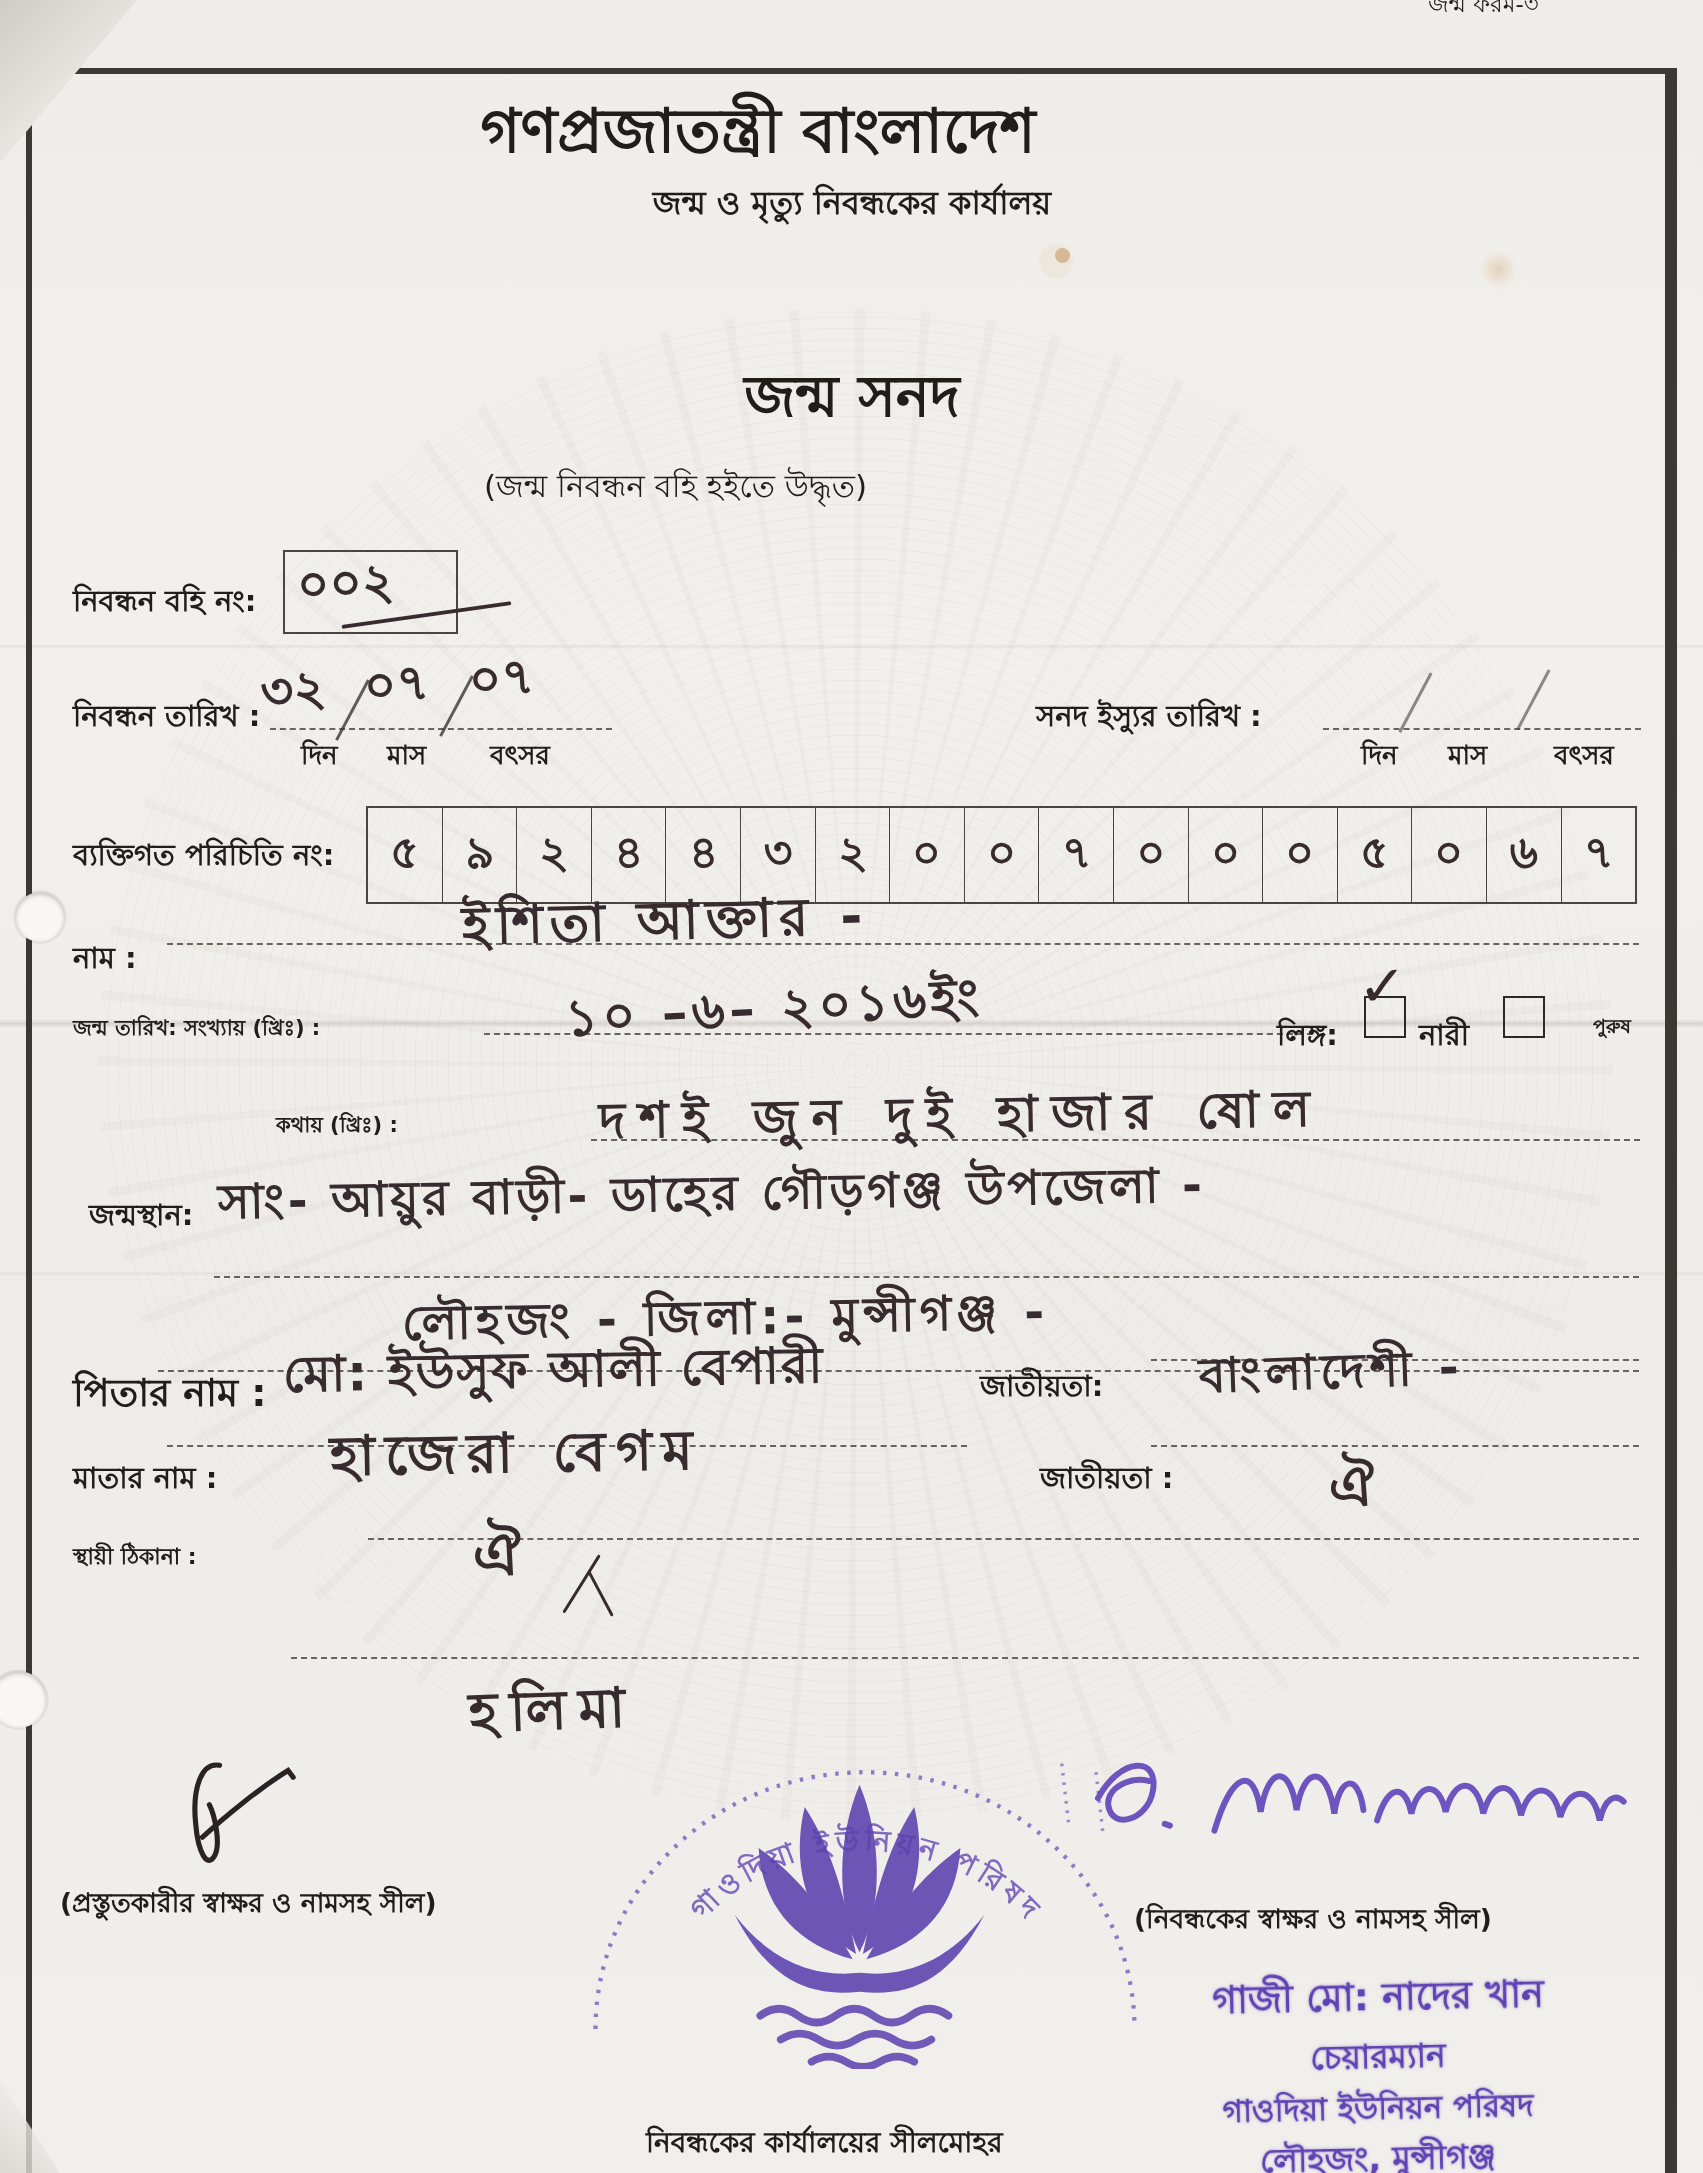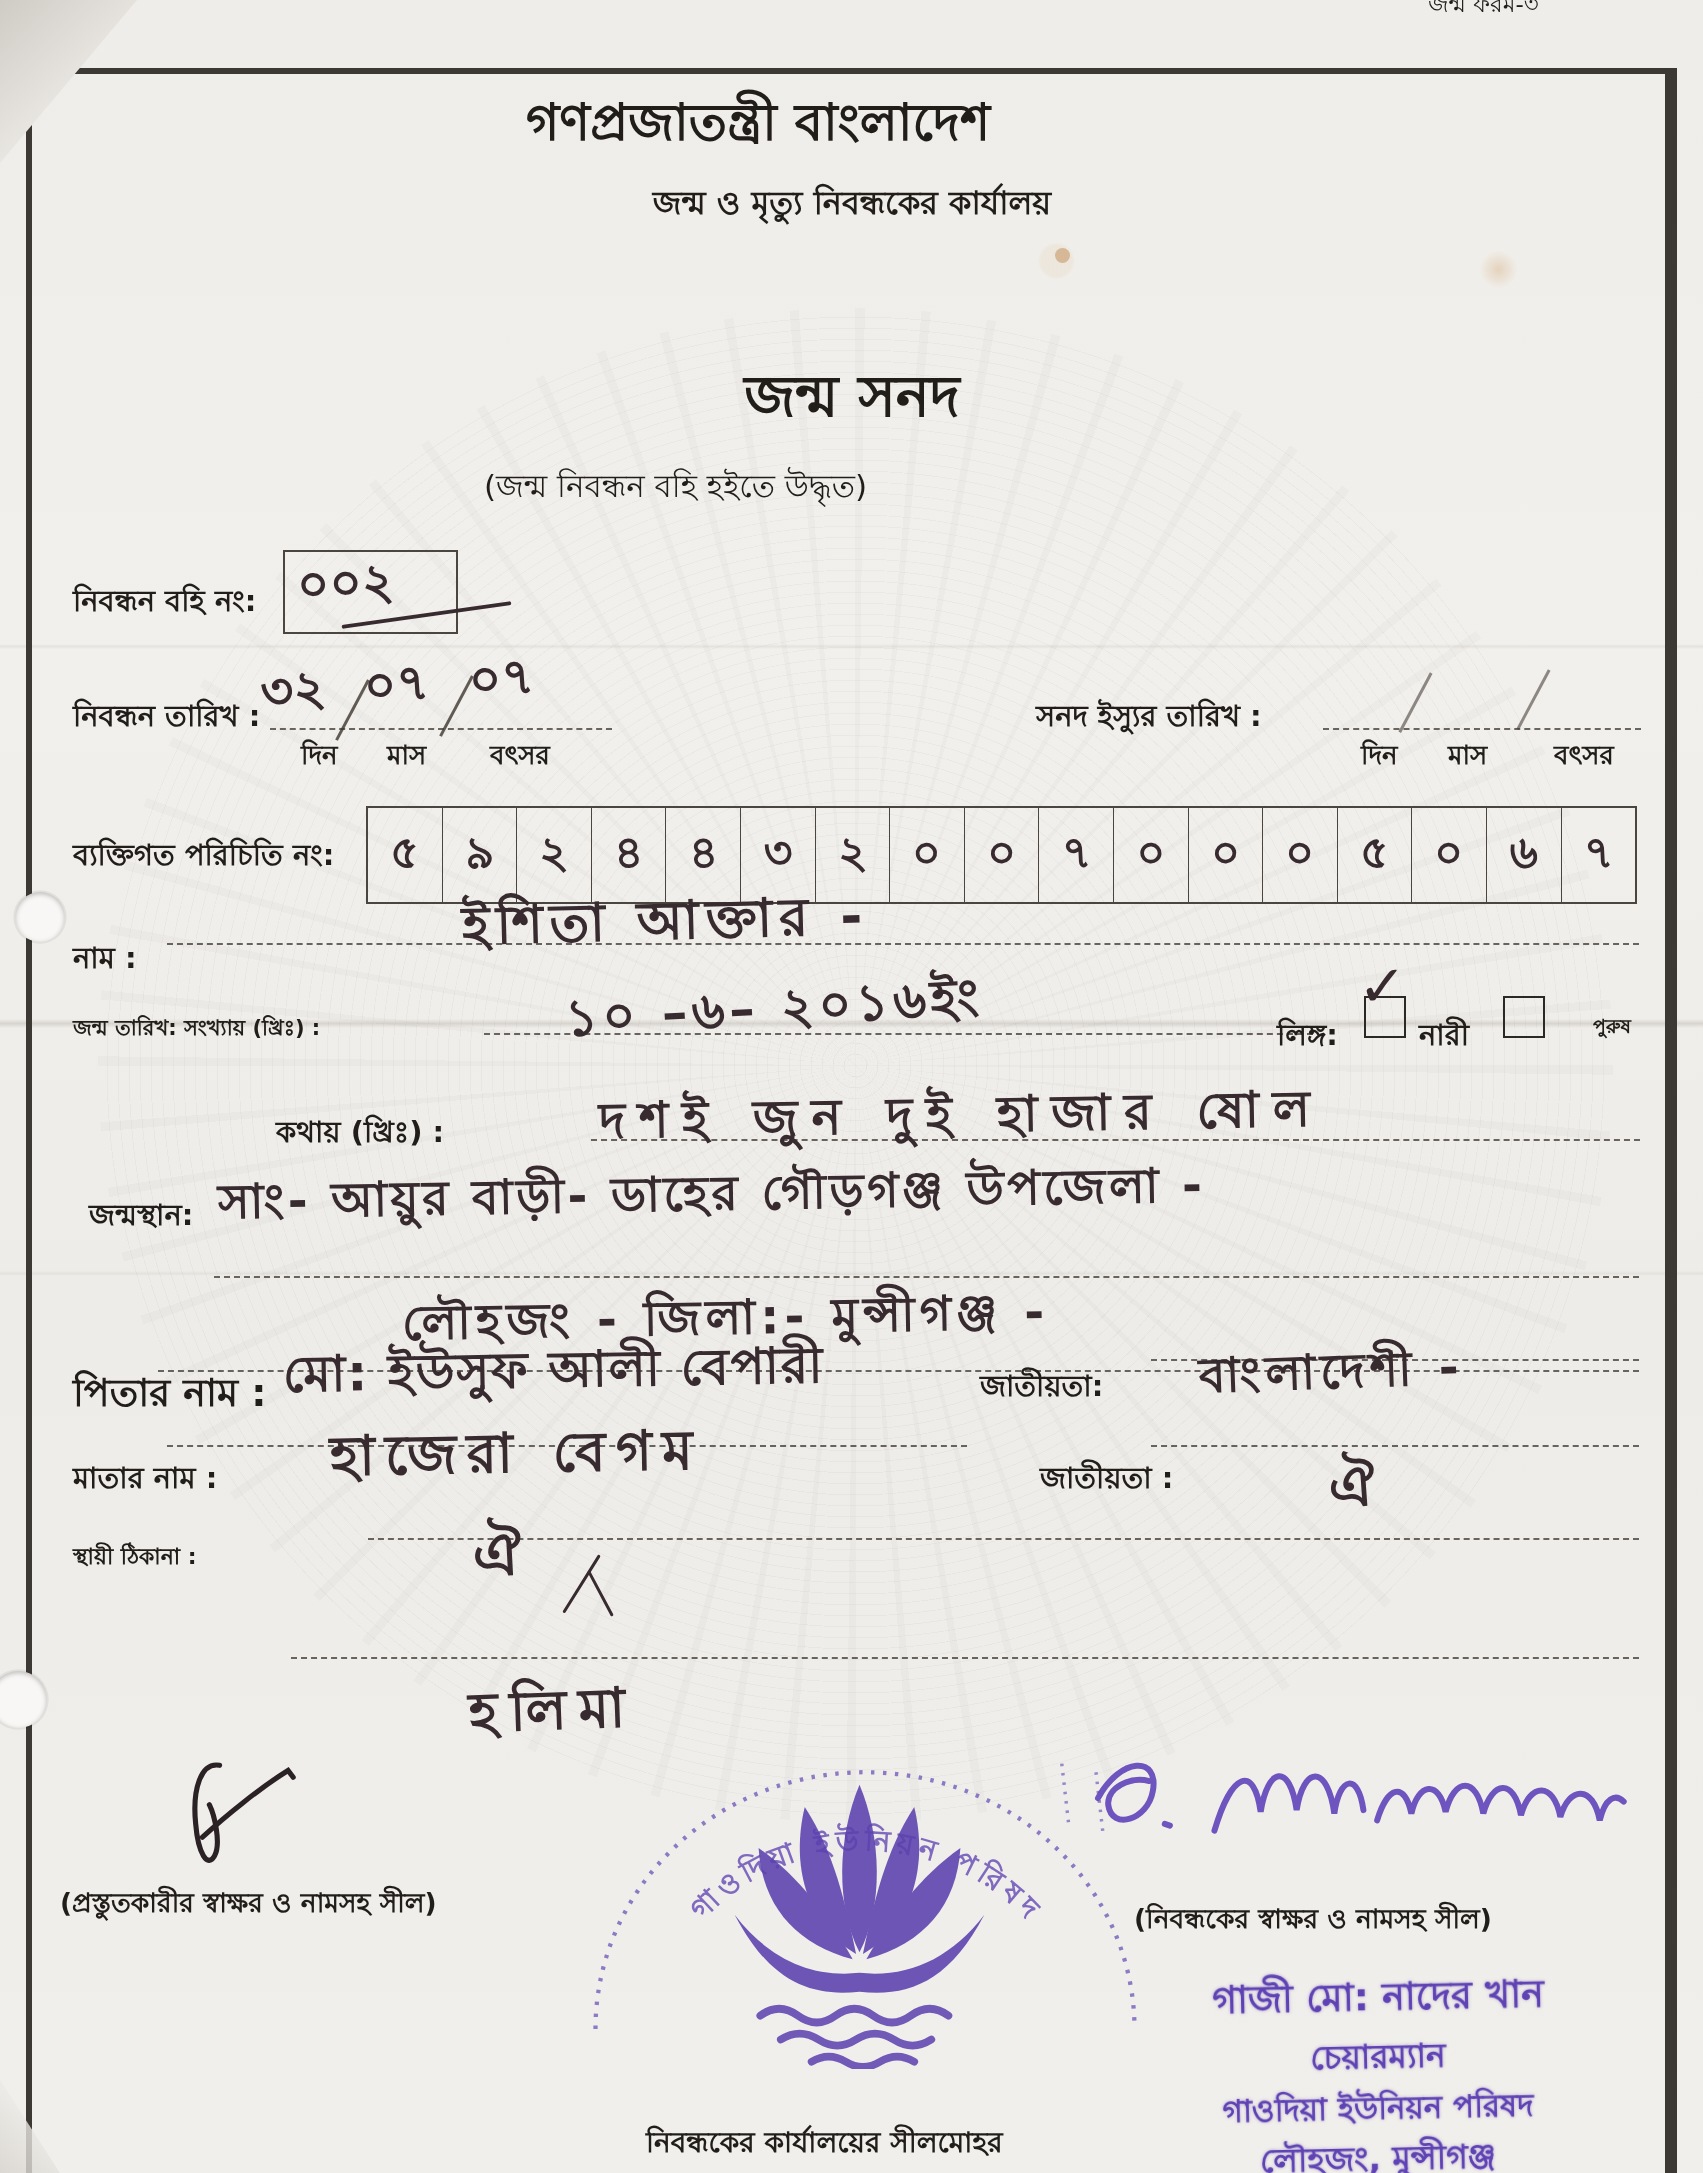--- a/index.html
+++ b/index.html
@@ -51,21 +51,21 @@
 
   <span class="abs lbl" style="left:1428px;top:-13.7px;font-size:23px;">জন্ম ফরম-৩</span>
 
   <div class="abs foldTL" style="left:0;top:0;width:137px;height:163px;"></div>
 
   <div class="abs foldBL" style="left:0;top:2080px;width:60px;height:93px;"></div>
 
   <div class="abs hole" style="left:15.4px;top:892px;width:50px;height:50px;"></div>
   <div class="abs hole" style="left:-10.3px;top:1671px;width:57px;height:57px;"></div>
 
-  <div class="abs lbl" style="left:0;top:84px;width:1516px;text-align:center;font-size:51px;font-weight:700;">গণপ্রজাতন্ত্রী বাংলাদেশ</div>
+  <div class="abs lbl" style="left:0;top:84px;width:1516px;text-align:center;font-size:61px;font-weight:700;">গণপ্রজাতন্ত্রী বাংলাদেশ</div>
   <div class="abs lbl" style="left:0;top:178px;width:1704px;text-align:center;font-size:32px;font-weight:600;">জন্ম ও মৃত্যু নিবন্ধকের কার্যালয়</div>
 
   <div class="abs lbl" style="left:0;top:353px;width:1704px;text-align:center;font-size:57px;font-weight:700;">জন্ম সনদ</div>
   <div class="abs lbl" style="left:0;top:462px;width:1351px;text-align:center;font-size:31px;">(জন্ম নিবন্ধন বহি হইতে উদ্ধৃত)</div>
 
   <span class="abs lbl" style="left:73px;top:578px;font-size:29px;font-weight:600;">নিবন্ধন বহি নং:</span>
   <div class="abs" style="left:283px;top:550px;width:171px;height:80px;border:2.1px solid #4a453e;">
     <span class="hw" style="position:absolute;left:12px;top:-6.8px;font-size:50px;transform:rotate(-2deg);">০০২</span>
   </div>
   <div class="abs" style="left:341px;top:613px;width:171px;height:4.3px;background:#382b30;border-radius:2.6px;transform:rotate(-8deg);"></div>
@@ -152,21 +152,21 @@
   <div class="abs dl" style="left:484px;top:1033px;width:829px;"></div>
   <span class="abs hw" style="left:565px;top:969px;font-size:51px;letter-spacing:4.3px;transform:rotate(-3deg);">১০ –৬– ২০১৬ইং</span>
 
   <span class="abs lbl" style="left:1277px;top:1012px;font-size:29px;font-weight:600;">লিঙ্গ:</span>
   <div class="abs cb" style="left:1364px;top:996px;width:38px;height:38px;"></div>
   <span class="abs hw" style="left:1358px;top:952px;font-size:58px;font-weight:700;">✓</span>
   <span class="abs lbl" style="left:1419px;top:1012px;font-size:29px;font-weight:600;">নারী</span>
   <div class="abs cb" style="left:1503px;top:996px;width:38px;height:38px;"></div>
   <span class="abs lbl" style="left:1593px;top:1012px;font-size:19px;font-weight:600;">পুরুষ</span>
 
-  <span class="abs lbl" style="left:276px;top:1109px;font-size:29px;font-weight:600;">কথায় (খ্রিঃ) :</span>
+  <span class="abs lbl" style="left:276px;top:1109px;font-size:21px;font-weight:600;">কথায় (খ্রিঃ) :</span>
   <div class="abs dl" style="left:591px;top:1139px;width:1049px;"></div>
   <span class="abs hw" style="left:599px;top:1077px;font-size:50px;letter-spacing:13.7px;transform:rotate(-1deg);">দশই জুন দুই হাজার ষোল</span>
 
   <span class="abs lbl" style="left:53px;top:1192px;font-size:29px;font-weight:600;margin-left:36px;">জন্মস্থান:</span>
   <span class="abs hw" style="left:218px;top:1157px;font-size:48px;letter-spacing:3.4px;transform:rotate(-1deg);">সাং- আয়ুর বাড়ী- ডাহের গৌড়গঞ্জ উপজেলা -</span>
   <div class="abs dl" style="left:214px;top:1276px;width:1425px;"></div>
   <span class="abs hw" style="left:402px;top:1281px;font-size:48px;letter-spacing:5.1px;transform:rotate(-1deg);">লৌহজং - জিলা:- মুন্সীগঞ্জ -</span>
   <div class="abs dl" style="left:158px;top:1370px;width:1481px;"></div>
 
   <span class="abs lbl" style="left:73px;top:1363px;font-size:38px;font-weight:600;">পিতার নাম :</span>

